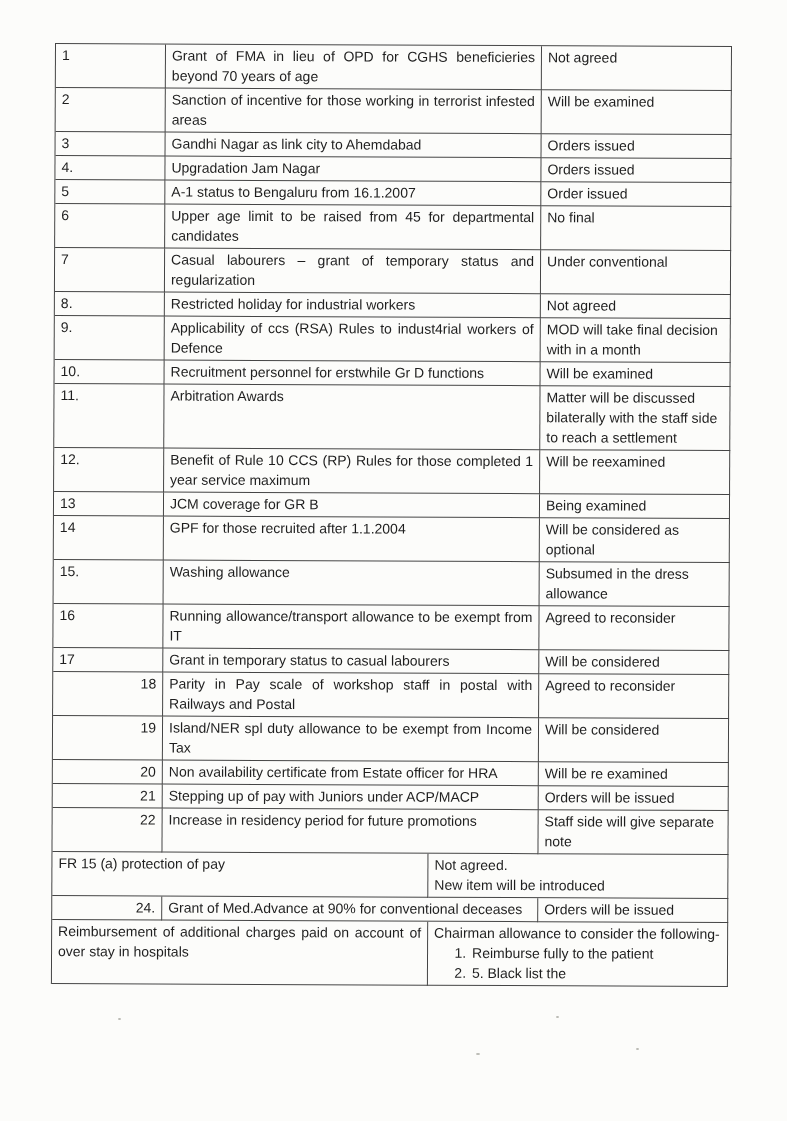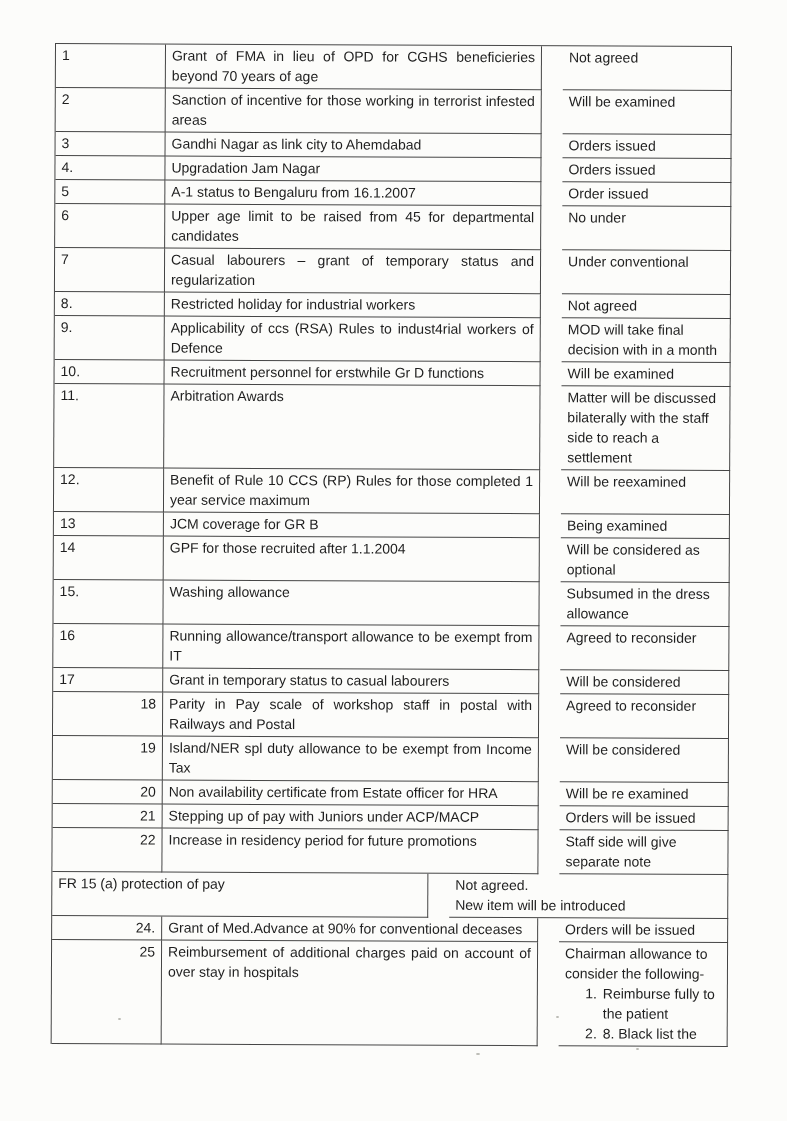--- a/index.html
+++ b/index.html
@@ -27,21 +27,21 @@
   .row { display: flex; align-items: stretch; }
   .cell {
     border-right: 1px solid #454545;
     border-bottom: 1px solid #454545;
     padding: 1px 6px 2px 6px;
     box-sizing: border-box;
   }
   .num { width: 110px; flex: 0 0 110px; }
   .num.right { text-align: right; }
   .desc { width: 376px; flex: 0 0 376px; text-align: justify; }
-  .status { width: 190px; flex: 1 1 auto; margin-left: 21px; }
+  .status { width: 190px; flex: 1 1 auto; }
   .status-text { white-space: pre-line; }
   ol.status-list { margin: 0; padding: 0 0 0 36px; }
   li { padding-left: 2px; }
   .speck { position: absolute; background: #b9b9b2; border-radius: 50%; }
 </style>
 </head>
 <body>
 
 <div class="doc-table" id="doc-table">
   <div class="row">
@@ -86,21 +86,21 @@
     <div class="cell status">
       <div class="status-text">Order issued</div>
 
     </div>
   </div>
 
   <div class="row">
     <div class="cell num">6</div>
     <div class="cell desc">Upper age limit to be raised from 45 for departmental candidates</div>
     <div class="cell status">
-      <div class="status-text">No under</div>
+      <div class="status-text">No final</div>
 
     </div>
   </div>
 
   <div class="row">
     <div class="cell num">7</div>
     <div class="cell desc">Casual labourers – grant of temporary status and regularization</div>
     <div class="cell status">
       <div class="status-text">Under conventional</div>
 
@@ -254,27 +254,26 @@
   <div class="row">
     <div class="cell num right">24.</div>
     <div class="cell desc">Grant of Med.Advance at 90% for conventional deceases</div>
     <div class="cell status">
       <div class="status-text">Orders will be issued</div>
 
     </div>
   </div>
 
   <div class="row">
-    <div class="cell num right">25</div>
     <div class="cell desc">Reimbursement of additional charges paid on account of over stay in hospitals</div>
     <div class="cell status">
       <div class="status-text">Chairman allowance to consider the following-</div>
       <ol class="status-list">
           <li>Reimburse fully to the patient</li>
-          <li>8. Black list the</li>
+          <li>5. Black list the</li>
         </ol>
     </div>
   </div>
 </div>
 
 <div class="speck" style="left:118px; top:1018px; width:3px; height:2px;"></div>
 <div class="speck" style="left:476px; top:1053px; width:4px; height:2px;"></div>
 <div class="speck" style="left:556px; top:1016px; width:3px; height:2px;"></div>
 <div class="speck" style="left:636px; top:1048px; width:3px; height:2px;"></div>
 

